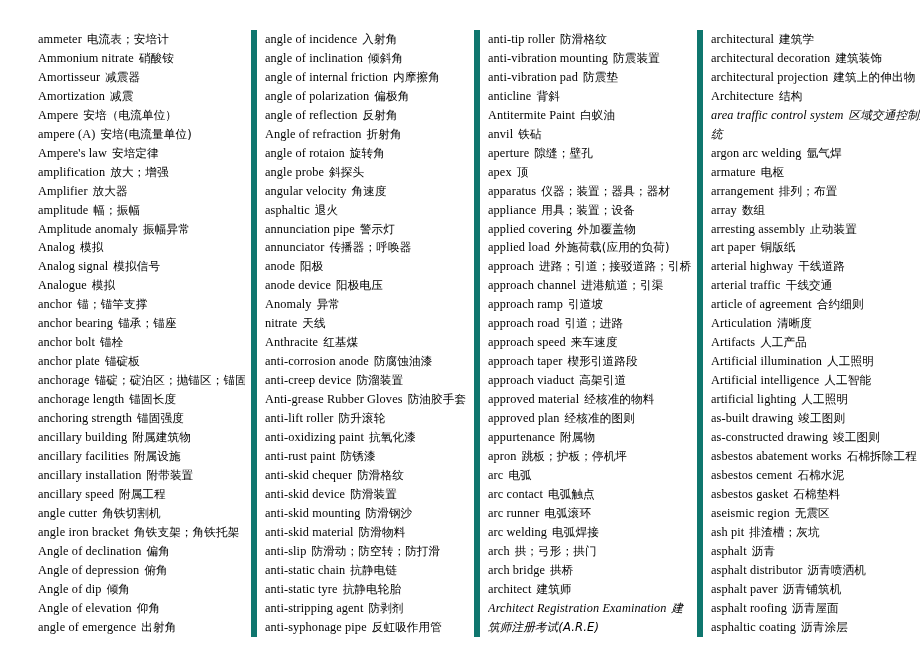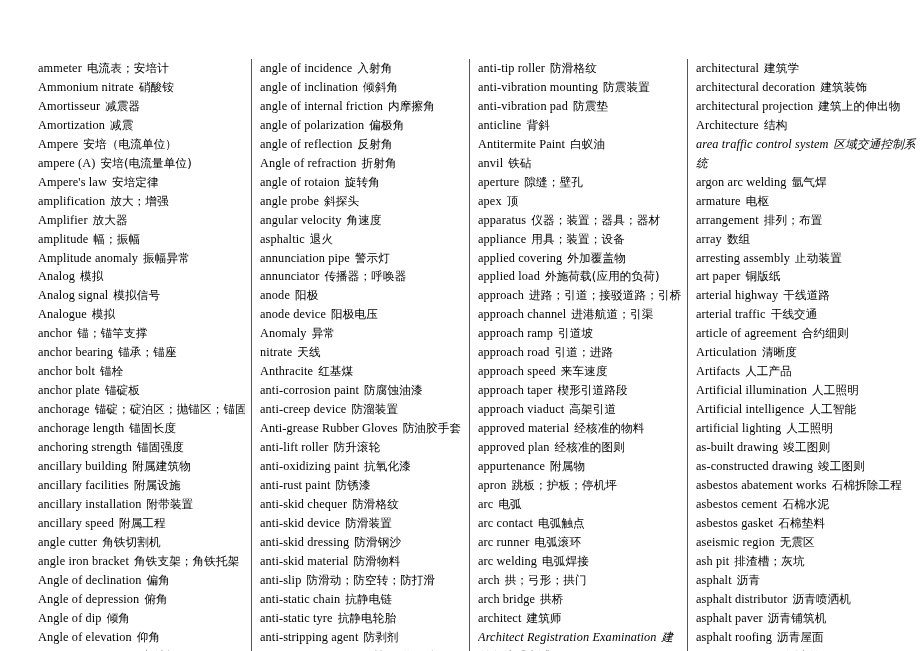--- a/index.html
+++ b/index.html
@@ -14,34 +14,33 @@
     overflow: hidden;
     font-family: "Liberation Serif", "DejaVu Serif", serif;
     color: #000000;
   }
   #page {
     position: relative;
     width: 920px;
     height: 567px;
     box-sizing: border-box;
     padding: 30px 30px 20px 30px;
-    margin-top: 29px;
   }
   .glossary-table {
     width: 860px;
     border-collapse: collapse;
     table-layout: fixed;
   }
   .glossary-table td.col {
     vertical-align: top;
     padding: 0 6px 0 8px;
     border: 0;
   }
   .glossary-table td.col + td.col {
-    border-left: 1px solid #0f766e;
+    border-left: 6px solid #0f766e;
   }
   .col-1 { width: 207px; }
   .col-2 { width: 203px; }
   .col-3 { width: 203px; }
   .col-4 { width: 224px; }
 
   .entry {
     font-size: 12.3px;
     line-height: 18.95px;
     white-space: nowrap;
@@ -117,29 +116,29 @@
             <div class="entry"><span class="en">angle probe</span><span class="sep"></span><span class="zh">斜探头</span></div>
             <div class="entry"><span class="en">angular velocity</span><span class="sep"></span><span class="zh">角速度</span></div>
             <div class="entry"><span class="en">asphaltic</span><span class="sep"></span><span class="zh">退火</span></div>
             <div class="entry"><span class="en">annunciation pipe</span><span class="sep"></span><span class="zh">警示灯</span></div>
             <div class="entry"><span class="en">annunciator</span><span class="sep"></span><span class="zh">传播器；呼唤器</span></div>
             <div class="entry"><span class="en">anode</span><span class="sep"></span><span class="zh">阳极</span></div>
             <div class="entry"><span class="en">anode device</span><span class="sep"></span><span class="zh">阳极电压</span></div>
             <div class="entry"><span class="en">Anomaly</span><span class="sep"></span><span class="zh">异常</span></div>
             <div class="entry"><span class="en">nitrate</span><span class="sep"></span><span class="zh">天线</span></div>
             <div class="entry"><span class="en">Anthracite</span><span class="sep"></span><span class="zh">红基煤</span></div>
-            <div class="entry"><span class="en">anti-corrosion paint</span><span class="sep"></span><span class="zh">防腐蚀油漆</span></div>
+            <div class="entry"><span class="en">anti-corrosion anode</span><span class="sep"></span><span class="zh">防腐蚀油漆</span></div>
             <div class="entry"><span class="en">anti-creep device</span><span class="sep"></span><span class="zh">防溜装置</span></div>
             <div class="entry"><span class="en">Anti-grease Rubber Gloves</span><span class="sep"></span><span class="zh">防油胶手套</span></div>
             <div class="entry"><span class="en">anti-lift roller</span><span class="sep"></span><span class="zh">防升滚轮</span></div>
             <div class="entry"><span class="en">anti-oxidizing paint</span><span class="sep"></span><span class="zh">抗氧化漆</span></div>
             <div class="entry"><span class="en">anti-rust paint</span><span class="sep"></span><span class="zh">防锈漆</span></div>
             <div class="entry"><span class="en">anti-skid chequer</span><span class="sep"></span><span class="zh">防滑格纹</span></div>
             <div class="entry"><span class="en">anti-skid device</span><span class="sep"></span><span class="zh">防滑装置</span></div>
-            <div class="entry"><span class="en">anti-skid dressing</span><span class="sep"></span><span class="zh">防滑钢沙</span></div>
+            <div class="entry"><span class="en">anti-skid mounting</span><span class="sep"></span><span class="zh">防滑钢沙</span></div>
             <div class="entry"><span class="en">anti-skid material</span><span class="sep"></span><span class="zh">防滑物料</span></div>
             <div class="entry"><span class="en">anti-slip</span><span class="sep"></span><span class="zh">防滑动；防空转；防打滑</span></div>
             <div class="entry"><span class="en">anti-static chain</span><span class="sep"></span><span class="zh">抗静电链</span></div>
             <div class="entry"><span class="en">anti-static tyre</span><span class="sep"></span><span class="zh">抗静电轮胎</span></div>
             <div class="entry"><span class="en">anti-stripping agent</span><span class="sep"></span><span class="zh">防剥剂</span></div>
             <div class="entry"><span class="en">anti-syphonage pipe</span><span class="sep"></span><span class="zh">反虹吸作用管</span></div>
           </td>
         <td class="col col-3">
             <div class="entry"><span class="en">anti-tip roller</span><span class="sep"></span><span class="zh">防滑格纹</span></div>
             <div class="entry"><span class="en">anti-vibration mounting</span><span class="sep"></span><span class="zh">防震装置</span></div>

